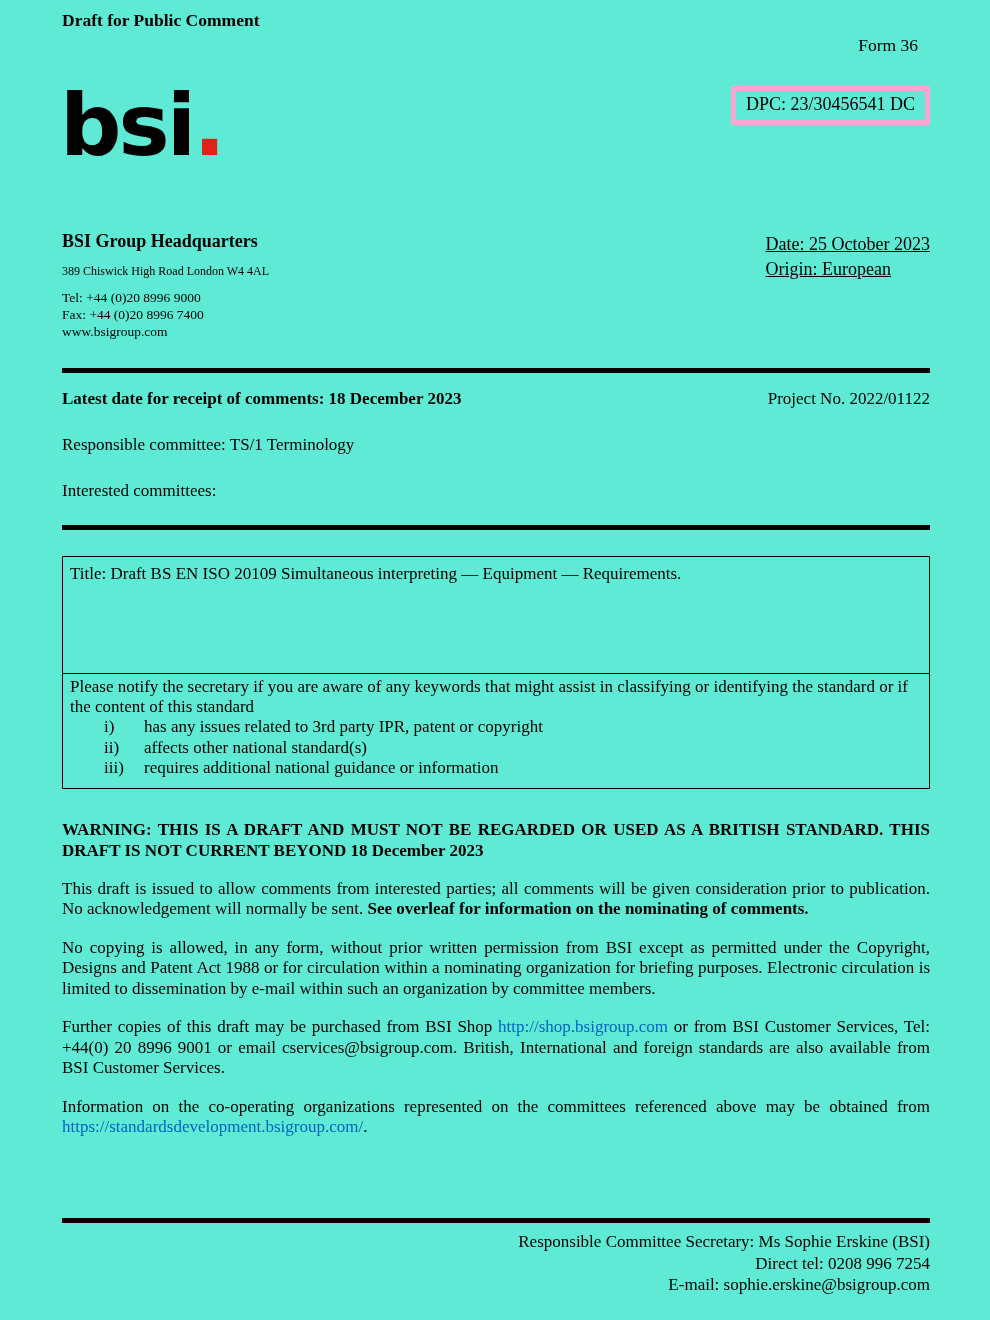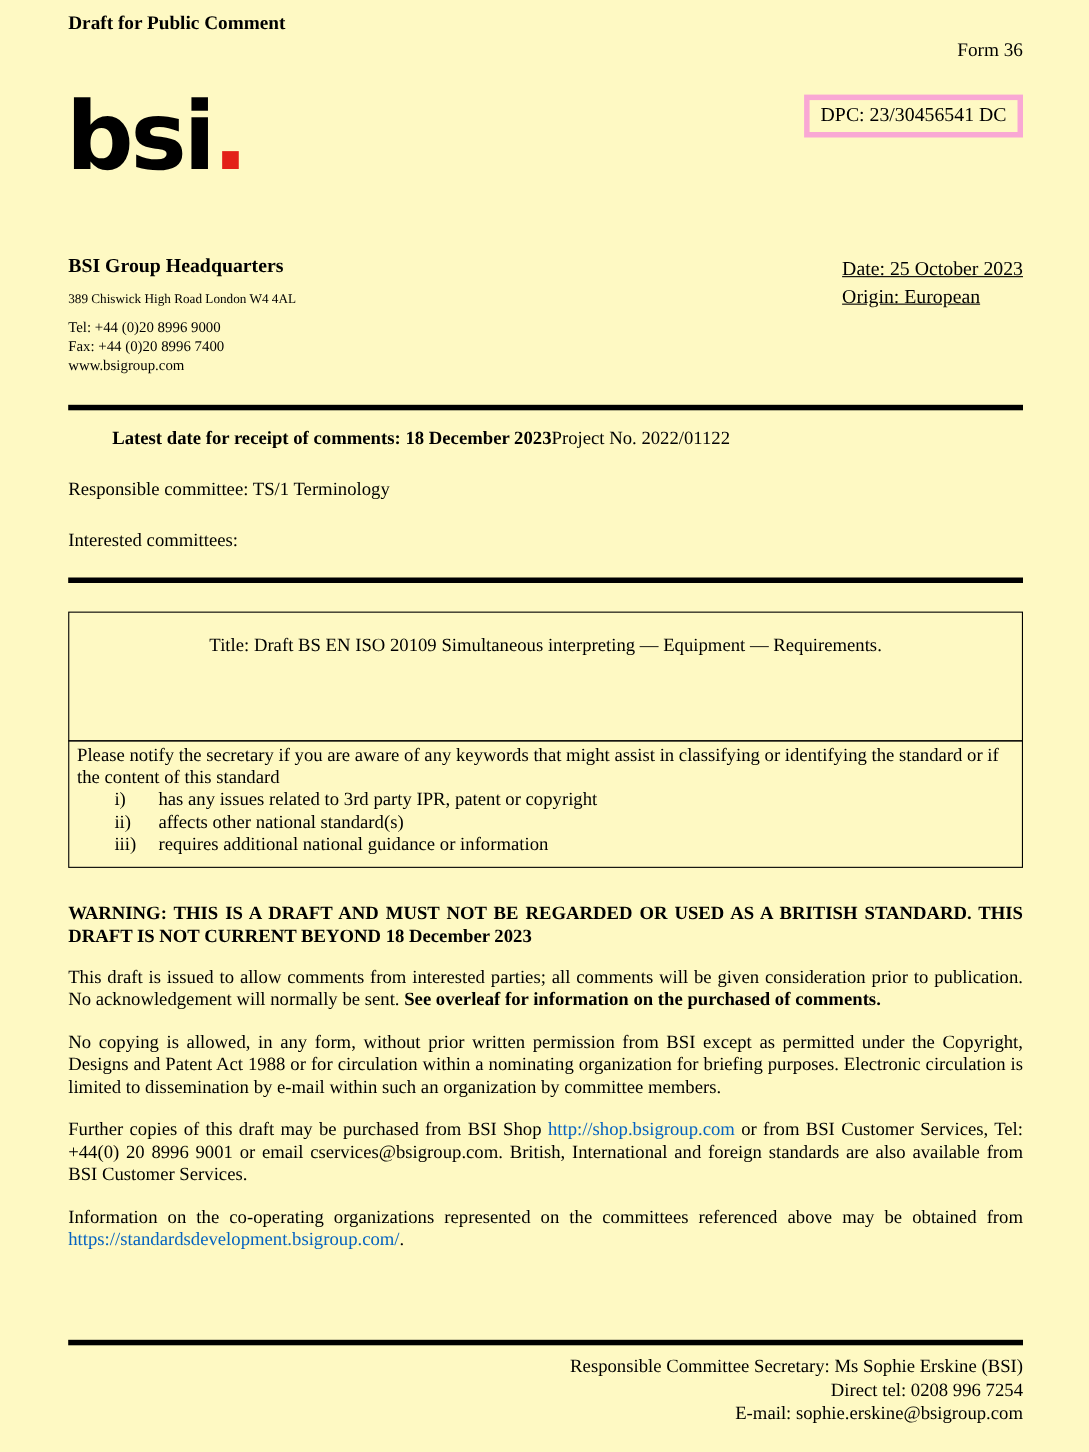--- a/index.html
+++ b/index.html
@@ -1,55 +1,55 @@
 <!DOCTYPE html>
 <html style="--brand-red: #e32118; --link-blue: #0563c1;"><head>
 <meta charset="utf-8">
 <style>
   * { box-sizing: border-box; }
   html, body { margin: 0; padding: 0; background: #ffffff; }
   .page {
     position: relative;
     width: 990px;
     height: 1320px;
-    background: #fef9c3;
+    background: #5eead4;
     font-family: "Liberation Serif", serif;
     font-size: 17px;
     color: #000000;
     overflow: hidden;
   }
   .b { font-weight: bold; }
 
   
   .draft-label { position: absolute; left: 62px; top: 10px; font-weight: bold; font-size: 17.5px; }
-  .form36 { position: absolute; right: 60px; top: 35px; font-size: 17.5px; }
+  .form36 { position: absolute; right: 72px; top: 35px; font-size: 17.5px; }
   .dpc-box {
     position: absolute; right: 60px; top: 86px;
     border: 5px solid #f9a8d4; padding: 3px 10px 5px; font-size: 18px;
   }
   .logo {
     position: absolute; left: 60px; top: 78px;
     font-family: "DejaVu Sans", sans-serif;
     font-weight: bold; font-size: 86px; line-height: 1.1; letter-spacing: -3px;
     color: #000;
   }
   .logo .dot { color: var(--brand-red, #e32118); letter-spacing: 0; }
   .address { position: absolute; left: 62px; top: 233px; font-size: 13.5px; line-height: 17px; }
   .address-name { font-weight: bold; font-size: 18px; margin-bottom: 13px; }
   .address-street { font-size: 12px; margin-bottom: 9px; }
   .date-origin { position: absolute; right: 60px; top: 232px; text-align: left; font-size: 18px; line-height: 25px; text-decoration: underline; }
 
   
   .flow { position: absolute; left: 62px; right: 60px; top: 368px; }
   .rule { height: 5px; background: #000; }
-  .comments-row { display: flex; margin-top: 16px; margin-left: 40px; }
+  .comments-row { display: flex; justify-content: space-between; margin-top: 16px; }
   .line-gap { margin-top: 26px; }
   .rule2 { margin-top: 24px; }
   .title-box {
-    margin-top: 26px; border: 1px solid #000; height: 118px; padding: 20px 7px; text-align: center;
+    margin-top: 26px; border: 1px solid #000; height: 118px; padding: 7px 7px;
   }
   .keywords-box {
     margin-top: -1px; border: 1px solid #000; padding: 3px 7px 9px;
   }
   .kw-item { padding-left: 34px; line-height: 20.5px; }
   .kw-marker { display: inline-block; width: 40px; }
   .warning { margin-top: 30px; font-weight: bold; text-align: justify; line-height: 21px; font-family: Liberation Serif, serif; }
   .para { margin: 18px 0 0; text-align: justify; line-height: 20.5px; }
   a.link { color: var(--link-blue, #0563c1); text-decoration: none; cursor: pointer; }
 
@@ -108,21 +108,21 @@
       <div class="kw-item">
         <span class="kw-marker">ii)</span><span>affects other national standard(s)</span>
       </div>
       <div class="kw-item">
         <span class="kw-marker">iii)</span><span>requires additional national guidance or information</span>
       </div>
     </div>
 
     <div class="warning">WARNING: THIS IS A DRAFT AND MUST NOT BE REGARDED OR USED AS A BRITISH STANDARD. THIS DRAFT IS NOT CURRENT BEYOND 18 December 2023</div>
 
-    <p class="para"><span>This draft is issued to allow comments from interested parties; all comments will be given consideration prior to publication. No acknowledgement will normally be sent. </span><span class="b">See overleaf for information on the purchased of comments.</span></p>
+    <p class="para"><span>This draft is issued to allow comments from interested parties; all comments will be given consideration prior to publication. No acknowledgement will normally be sent. </span><span class="b">See overleaf for information on the nominating of comments.</span></p>
 
     <p class="para">No copying is allowed, in any form, without prior written permission from BSI except as permitted under the Copyright, Designs and Patent Act 1988 or for circulation within a nominating organization for briefing purposes. Electronic circulation is limited to dissemination by e-mail within such an organization by committee members.</p>
 
     <p class="para"><span>Further copies of this draft may be purchased from BSI Shop </span><a class="link">http://shop.bsigroup.com</a><span> or from BSI Customer Services, Tel: +44(0) 20 8996 9001 or email cservices@bsigroup.com. British, International and foreign standards are also available from BSI Customer Services.</span></p>
 
     <p class="para"><span>Information on the co-operating organizations represented on the committees referenced above may be obtained from </span><a class="link">https://standardsdevelopment.bsigroup.com/</a><span>.</span></p>
   </div>
 
   <div class="footer">
     <div class="rule"></div>

